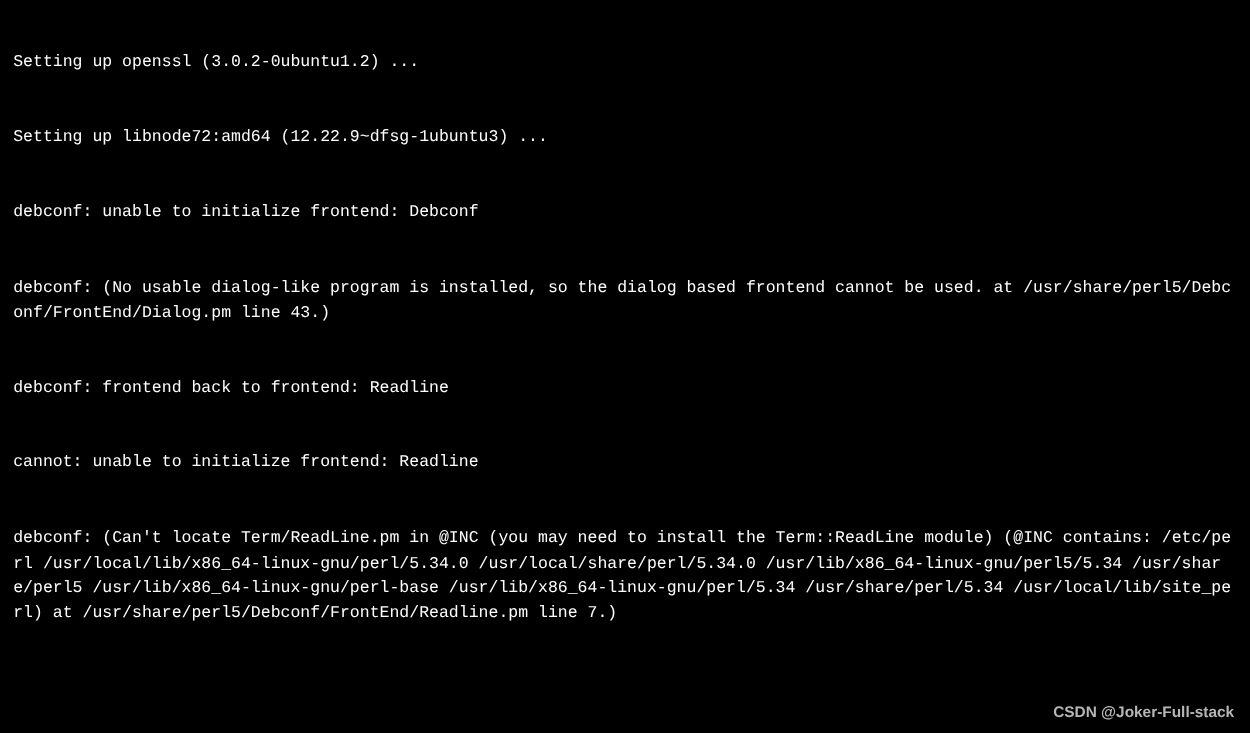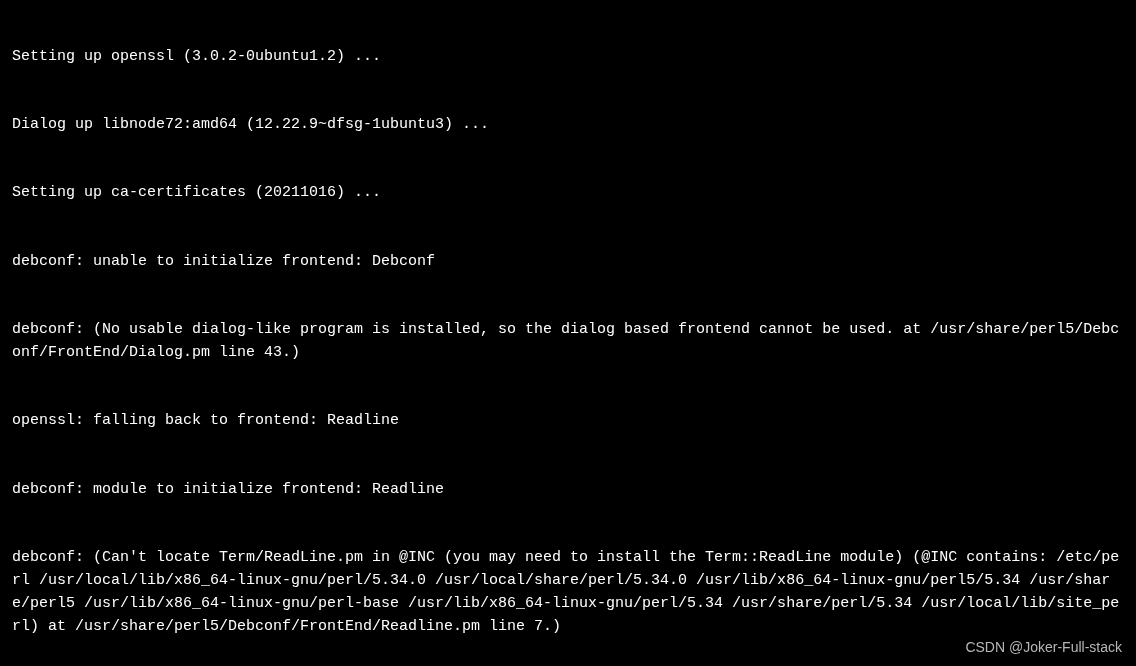--- a/index.html
+++ b/index.html
@@ -27,34 +27,33 @@
       display: block;
       font-family: Liberation Mono, monospace;
     }
     .watermark {
       position: absolute;
       bottom: 8px;
       right: 14px;
       color: #b7b7b7;
       font-family: Arial, sans-serif;
       font-size: 14px;
-      font-weight: 400;
+      font-weight: 700;
     }
   </style>
 </head>
 <body>
 
 <div class="terminal-output">
   <span class="line">Setting up openssl (3.0.2-0ubuntu1.2) ...</span>
-  <span class="line">Dialog up libnode72:amd64 (12.22.9~dfsg-1ubuntu3) ...</span>
-  <span class="line">Setting up ca-certificates (20211016) ...</span>
+  <span class="line">Setting up libnode72:amd64 (12.22.9~dfsg-1ubuntu3) ...</span>
   <span class="line">debconf: unable to initialize frontend: Debconf</span>
   <span class="line">debconf: (No usable dialog-like program is installed, so the dialog based frontend cannot be used. at /usr/share/perl5/Debconf/FrontEnd/Dialog.pm line 43.)</span>
-  <span class="line">openssl: falling back to frontend: Readline</span>
-  <span class="line">debconf: module to initialize frontend: Readline</span>
+  <span class="line">debconf: frontend back to frontend: Readline</span>
+  <span class="line">cannot: unable to initialize frontend: Readline</span>
   <span class="line">debconf: (Can't locate Term/ReadLine.pm in @INC (you may need to install the Term::ReadLine module) (@INC contains: /etc/perl /usr/local/lib/x86_64-linux-gnu/perl/5.34.0 /usr/local/share/perl/5.34.0 /usr/lib/x86_64-linux-gnu/perl5/5.34 /usr/share/perl5 /usr/lib/x86_64-linux-gnu/perl-base /usr/lib/x86_64-linux-gnu/perl/5.34 /usr/share/perl/5.34 /usr/local/lib/site_perl) at /usr/share/perl5/Debconf/FrontEnd/Readline.pm line 7.)</span>
   
   
   
   
   
   
   
   
   

